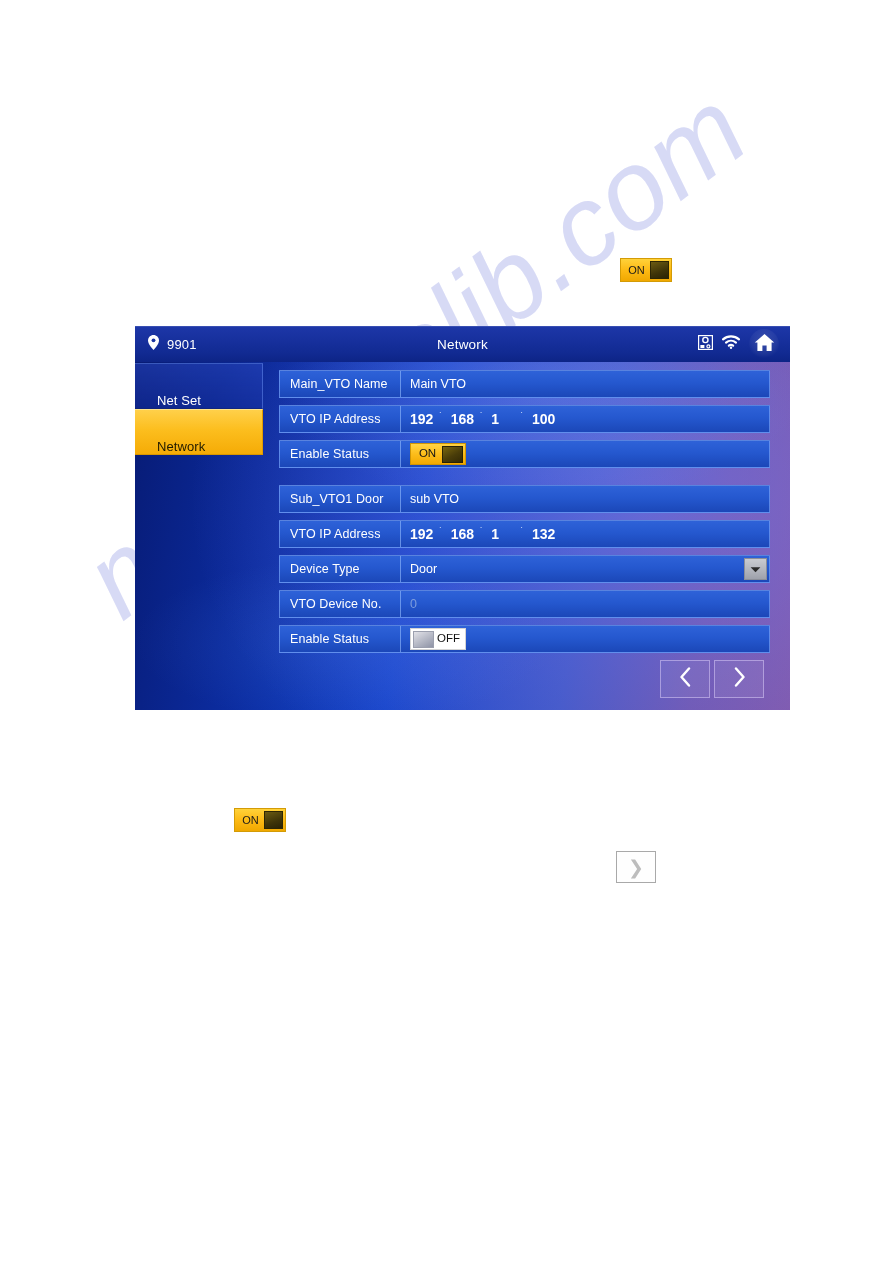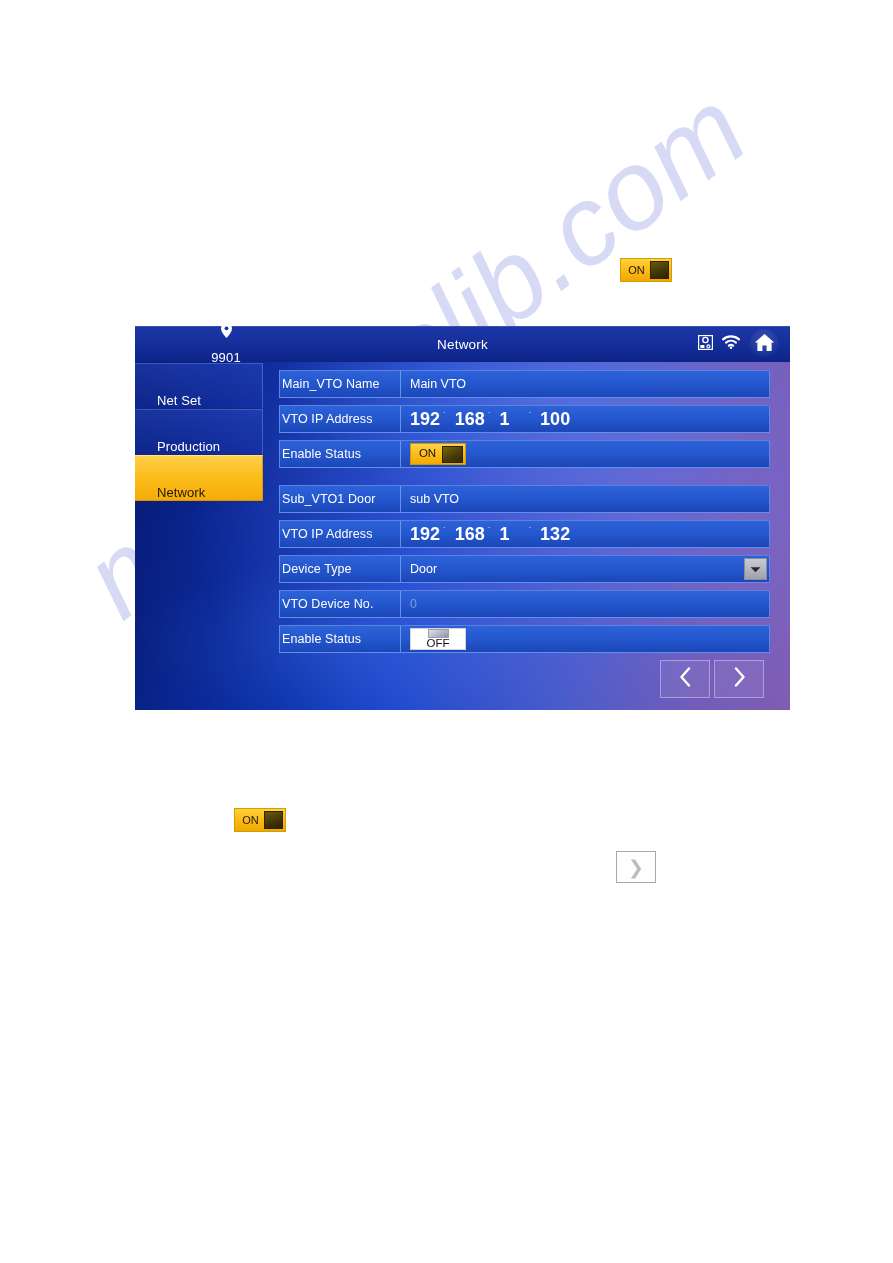--- a/index.html
+++ b/index.html
@@ -107,23 +107,22 @@
     background: linear-gradient(180deg, #1d37a8 0%, #17309d 40%, #112a92 75%, #0d2486 100%);
     display: flex;
     align-items: center;
     z-index: 3;
     box-shadow: 0 1px 0 rgba(255,255,255,.12) inset;
   }
   .tb-left {
     display: flex;
     align-items: center;
     gap: 8px;
-    padding-left: 31px;
+    padding-left: 13px;
     min-width: 120px;
-    flex-direction: column;
   }
   .pin-icon { display: block; }
   .tb-room {
     color: #ffffff;
     font-size: 13px;
     letter-spacing: .2px;
   }
   .tb-title {
     position: absolute;
     left: 0; right: 0;
@@ -197,21 +196,21 @@
     background: linear-gradient(180deg, #2e62d8 0%, #2558cf 45%, #1b47b8 100%);
     border: 1px solid rgba(140,180,255,.55);
     box-sizing: border-box;
     position: relative;
   }
   .frow .flabel {
     width: 121px;
     flex: 0 0 121px;
     display: flex;
     align-items: center;
-    padding-left: 2px;
+    padding-left: 10px;
     color: #ffffff;
     font-size: 12.5px;
     box-sizing: border-box;
     border-right: 1px solid rgba(150,190,255,.6);
     letter-spacing: .1px;
   }
   .frow .fvalue {
     flex: 1;
     display: flex;
     align-items: center;
@@ -222,21 +221,21 @@
     box-sizing: border-box;
   }
   .frow .fvalue.dim { color: #7d9ddd; }
 
   .gap { height: 10px; }
 
   
   .ip { display: flex; align-items: center; }
   .ip .oct {
     color: #ffffff;
-    font-size: 18px;
+    font-size: 14px;
     font-weight: 700;
     min-width: 26px;
     text-align: left;
   }
   .ip .dot {
     color: #bcd0f5;
     font-size: 11px;
     padding: 0 8px 6px 3px;
     line-height: 1;
   }
@@ -266,21 +265,21 @@
     height: 17px;
     background: linear-gradient(150deg, #7a670f 0%, #4a3d09 55%, #332a05 100%);
     border: 1px solid #2b2304;
     box-sizing: border-box;
   }
   .tog.off {
     width: 56px;
     background: #ffffff;
     border: 1px solid #d4d4d4;
     padding: 0 2px;
-    flex-direction: column;
+    flex-direction: row;
   }
   .tog.off .t-knob {
     width: 21px;
     height: 17px;
     background: linear-gradient(150deg, #e2e2e8 0%, #b9bcc8 48%, #8e93a6 100%);
     border: 1px solid #9b9fae;
     box-sizing: border-box;
   }
   .tog.off .t-lbl {
     flex: 1;
@@ -376,23 +375,20 @@
       </span>
     </div>
   </div>
 
   <div class="dev-body">
 
     <div class="sidebar">
       <div class="side-item">
         <span>Net Set</span>
       </div>
-      <div class="side-item">
-        <span>Production</span>
-      </div>
       <div class="side-item active">
         <span>Network</span>
       </div>
     </div>
 
     <div class="panel">
 
       <div class="frow">
         <div class="flabel">Main_VTO Name</div>
         <div class="fvalue">Main VTO</div>

